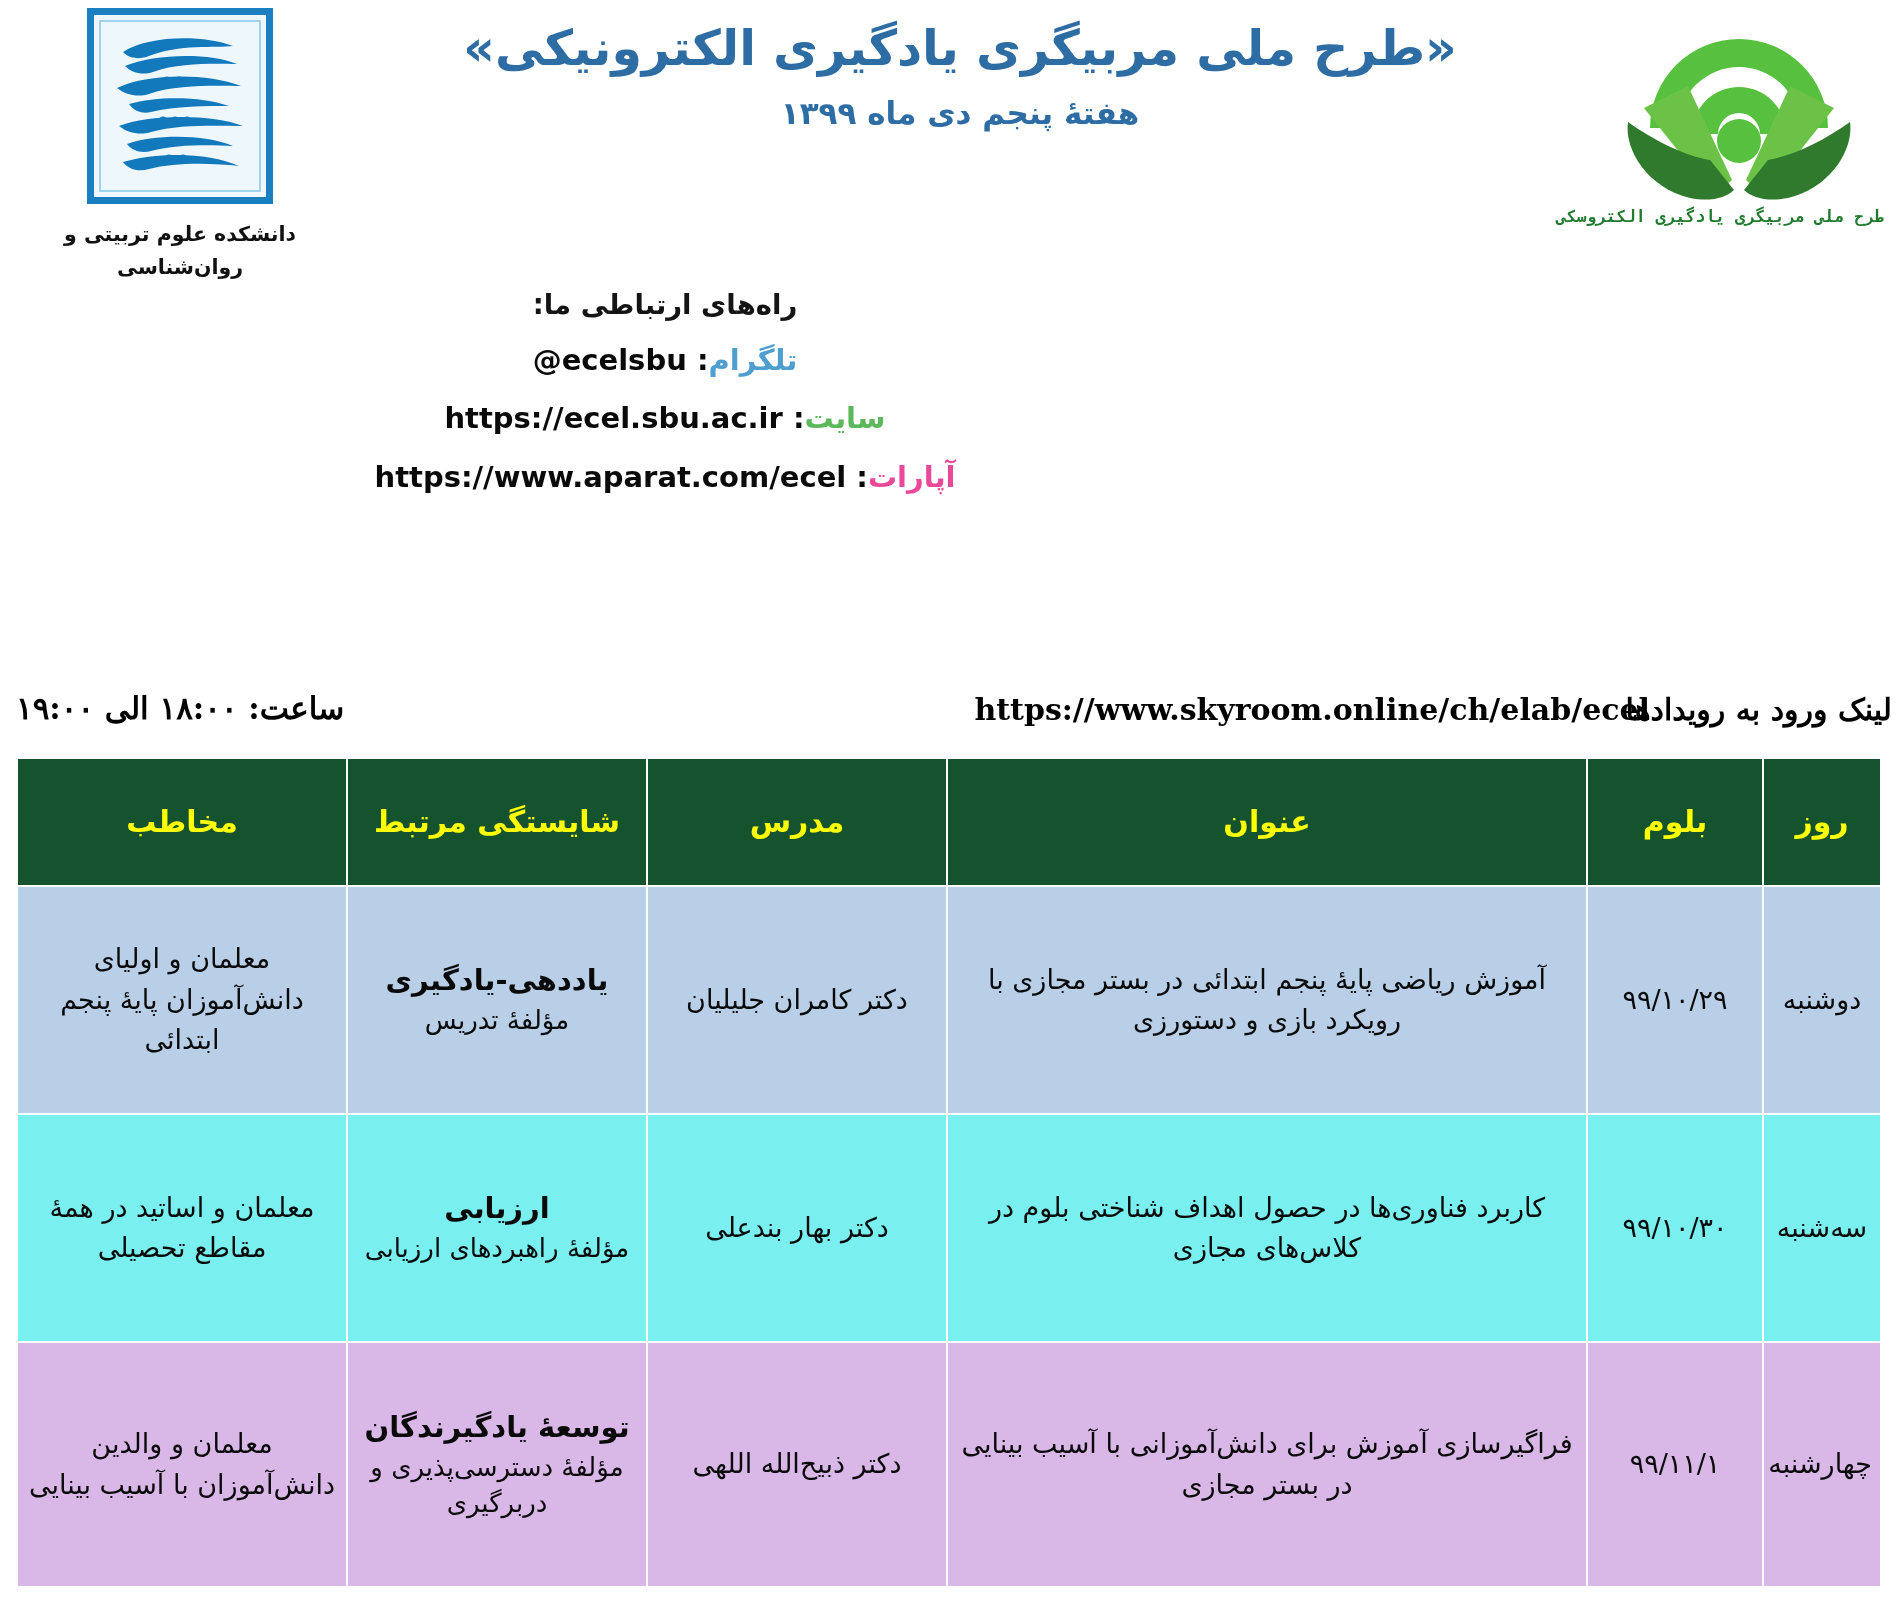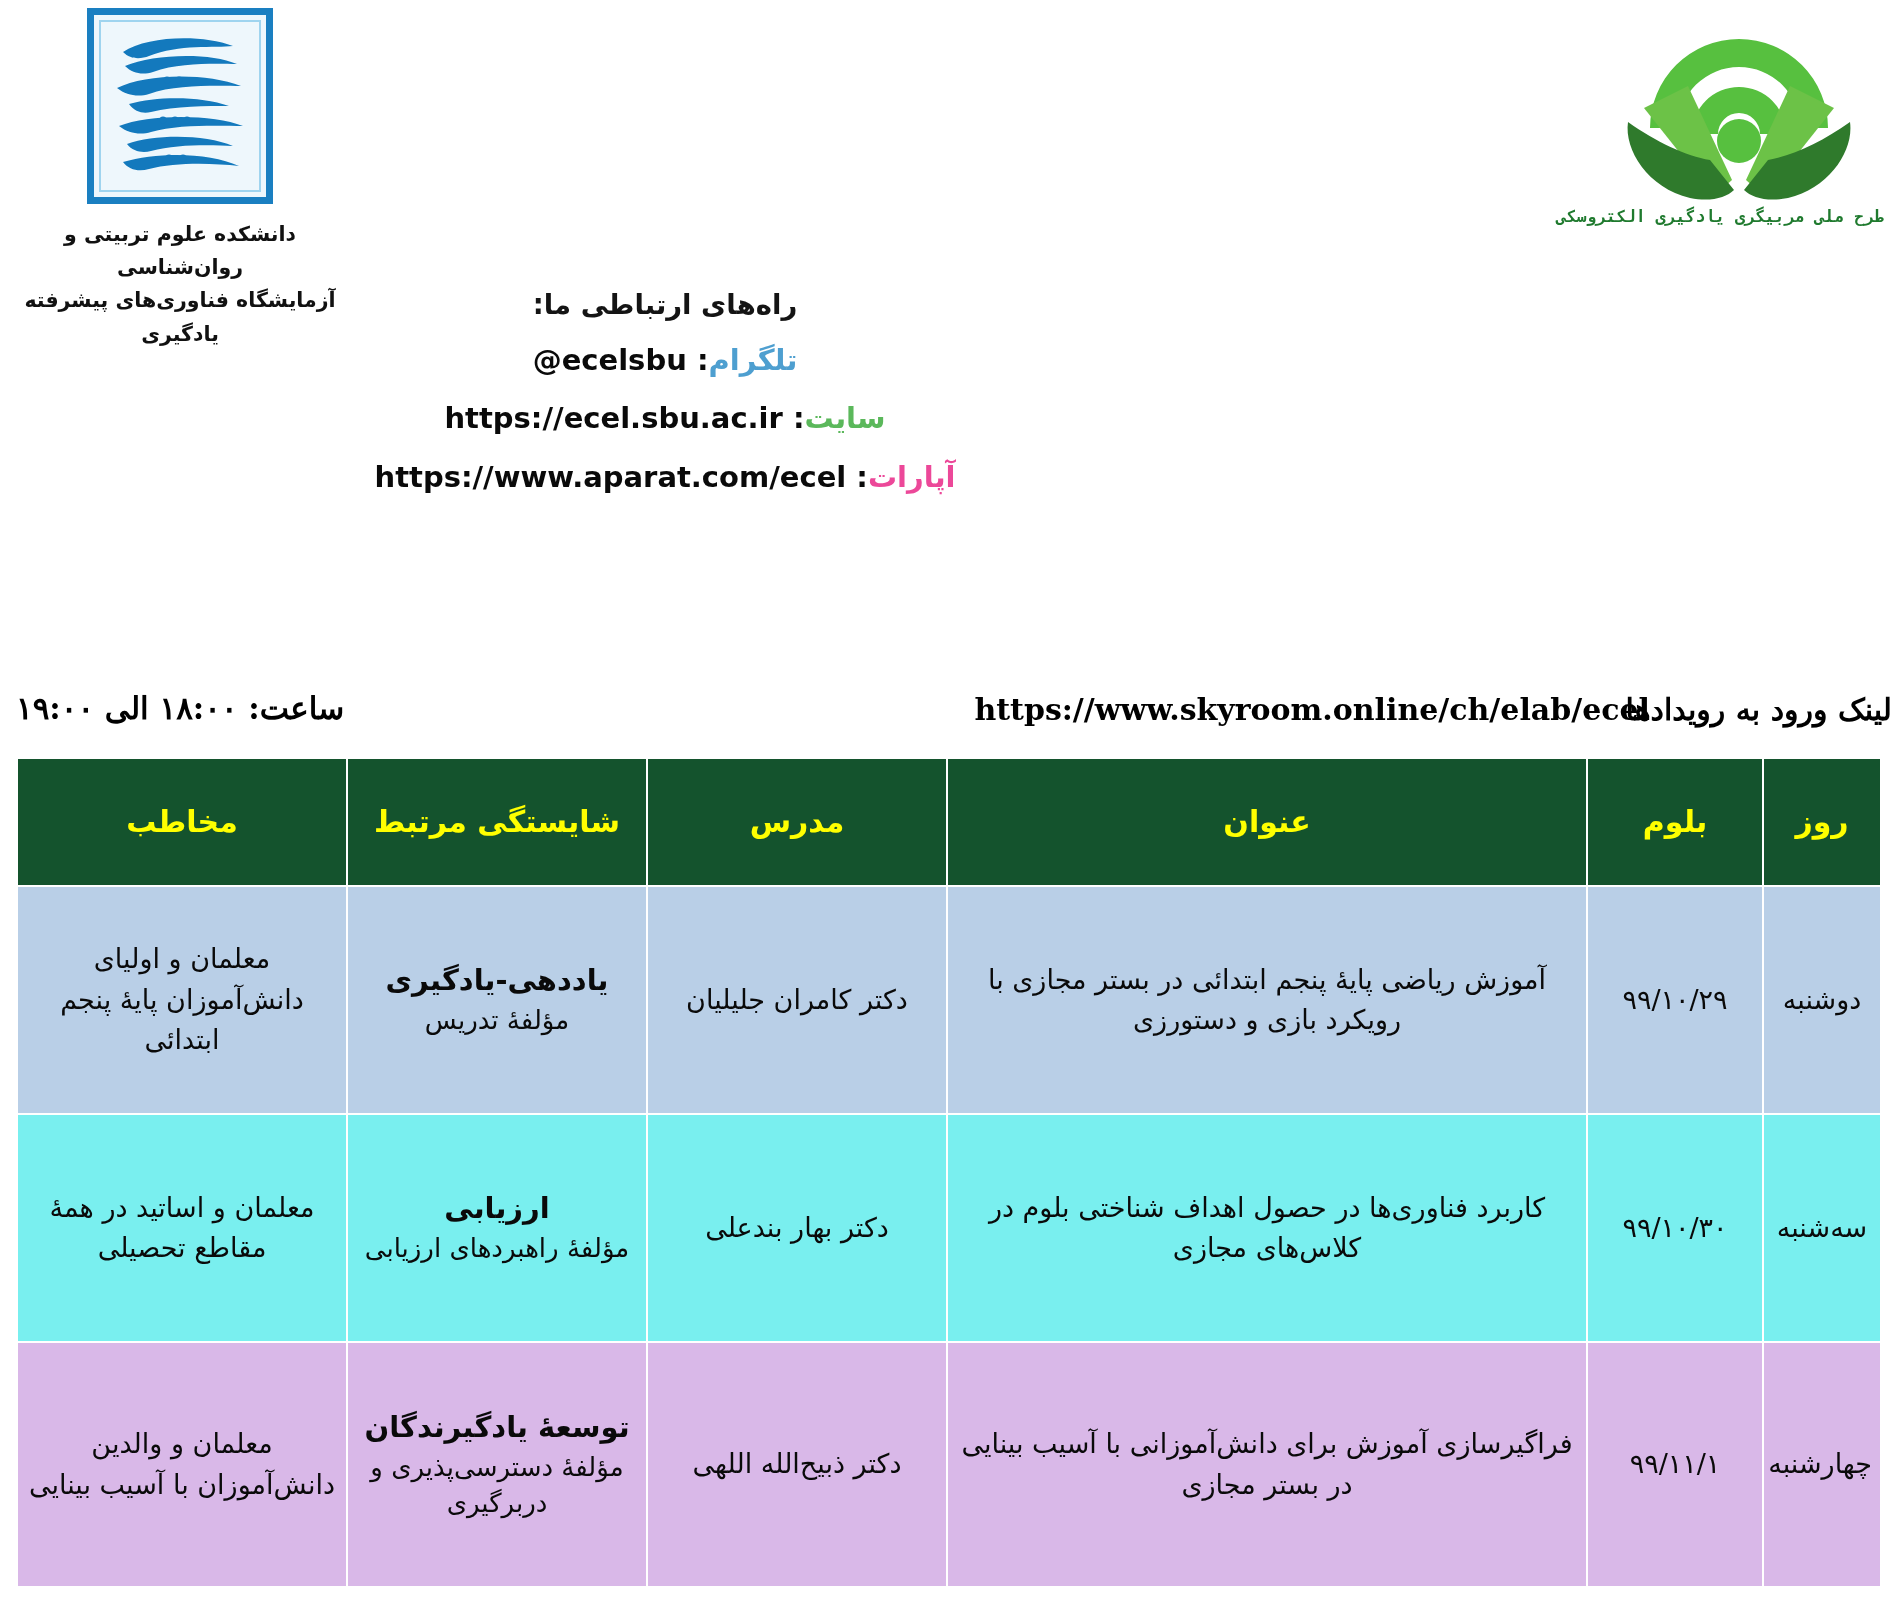--- a/index.html
+++ b/index.html
@@ -271,24 +271,27 @@
               <circle cx="70" cy="94" r="3.4"></circle>
             <circle cx="82" cy="94" r="3.4"></circle>
             <circle cx="64" cy="132" r="3.4"></circle>
               <circle cx="78" cy="132" r="3.4"></circle>
           </g>
         </svg>
       </div>
     </div>
     <div class="sbu-caption">
       <div>دانشکده علوم تربیتی و روان‌شناسی</div>
-      <div>آزمایشگاه فناوری‌های پیشرفته یادگیری</div>
     </div>
   </div>
 
+  <div class="title-block">
+    <div class="main-title">«طرح ملی مربیگری یادگیری الکترونیکی»</div>
+    <div class="sub-title">هفتهٔ پنجم دی ماه ۱۳۹۹</div>
+  </div>
 
   <div class="ecel-block">
     <svg class="ecel-mark" viewBox="0 0 250 195" aria-hidden="true">
 
       <path d="M36 118 A89 89 0 0 1 214 118 L186 118 A61 61 0 0 0 64 118 Z" fill="#57c03f"></path>
 
       <path d="M78 124 A47 47 0 0 1 172 124 L146 124 A21 21 0 0 0 104 124 Z" fill="#57c03f"></path>
 
       <circle cx="125" cy="131" r="22" fill="#57c03f"></circle>
 

